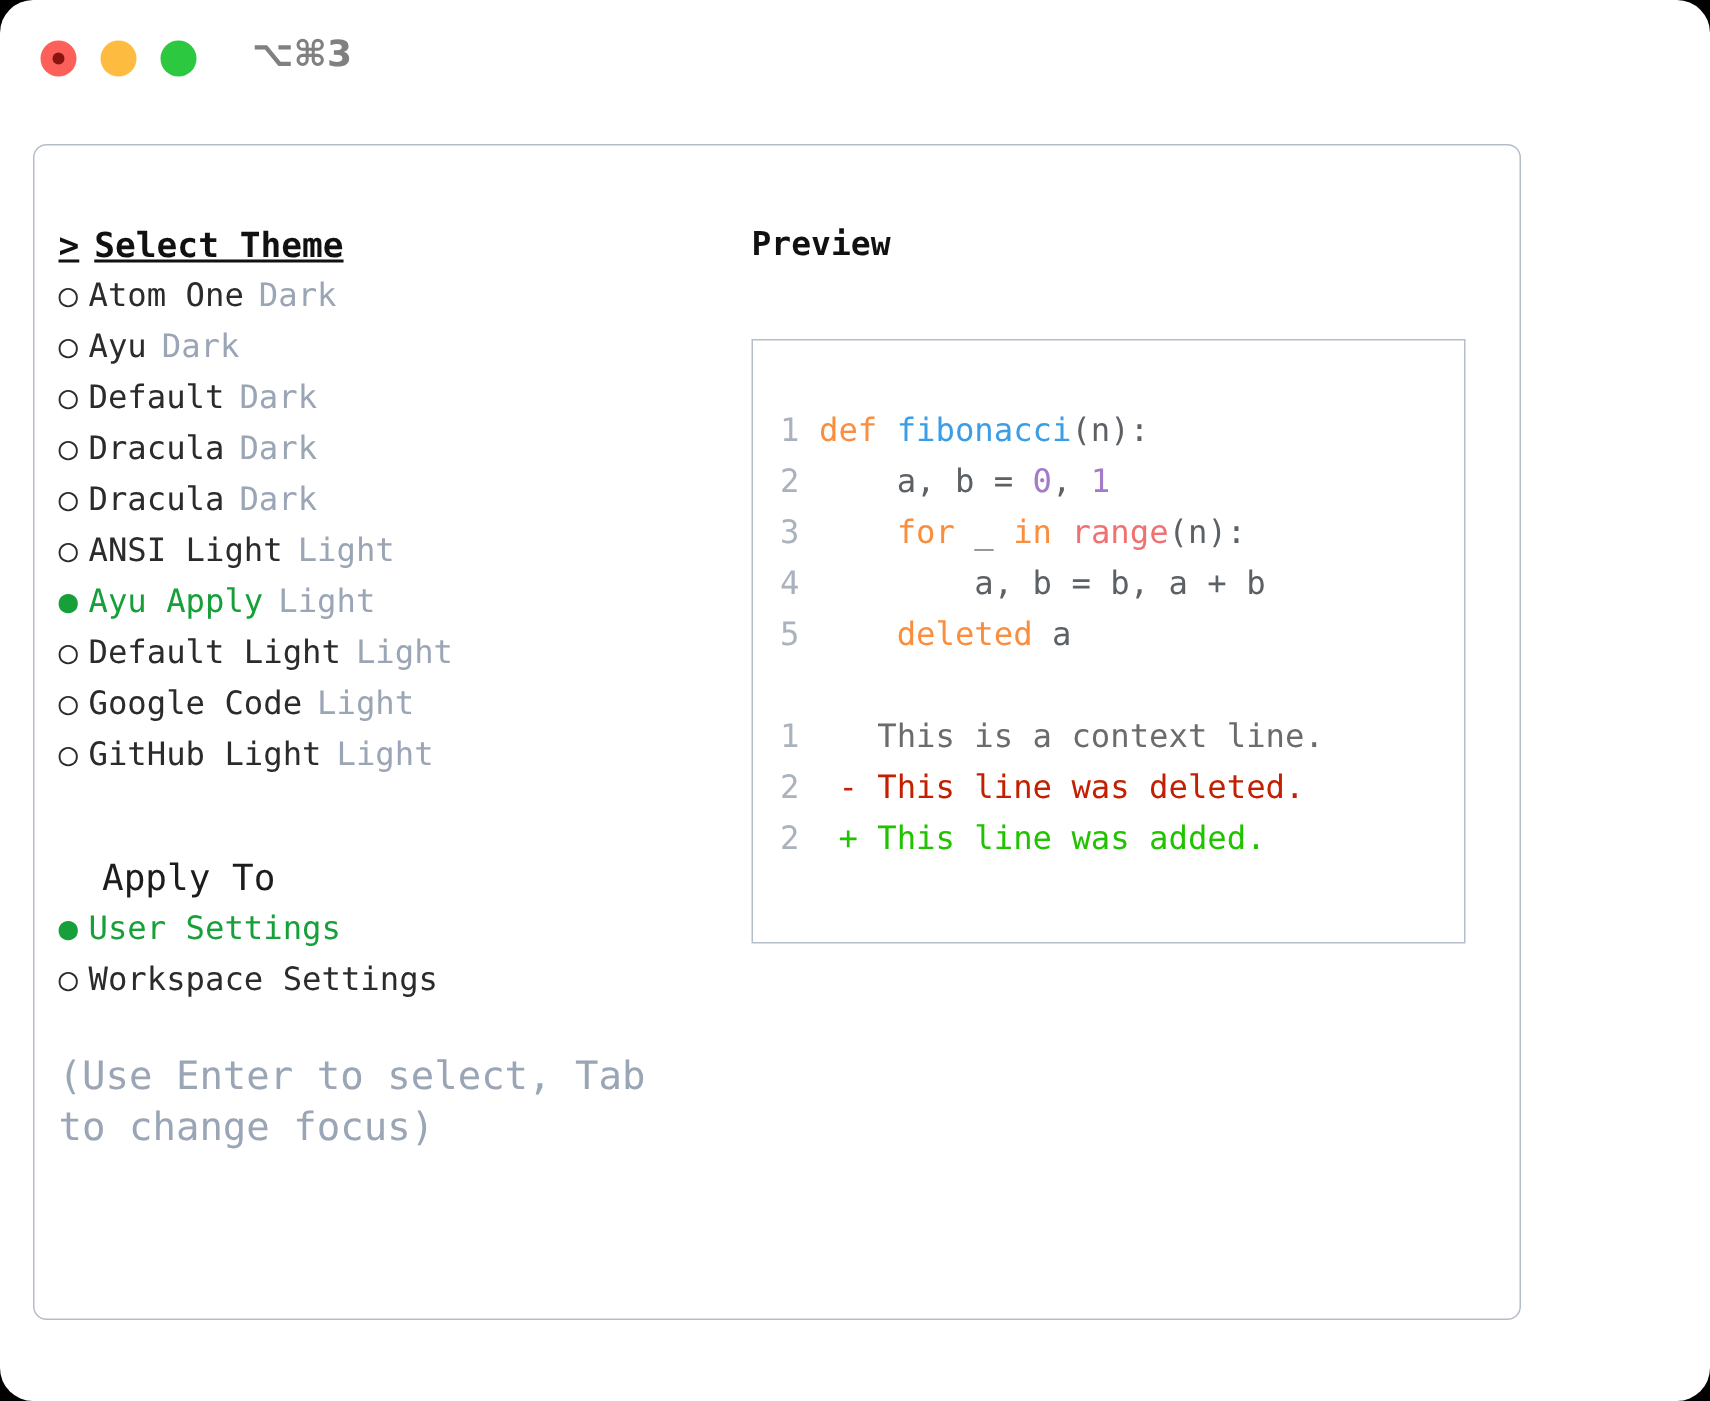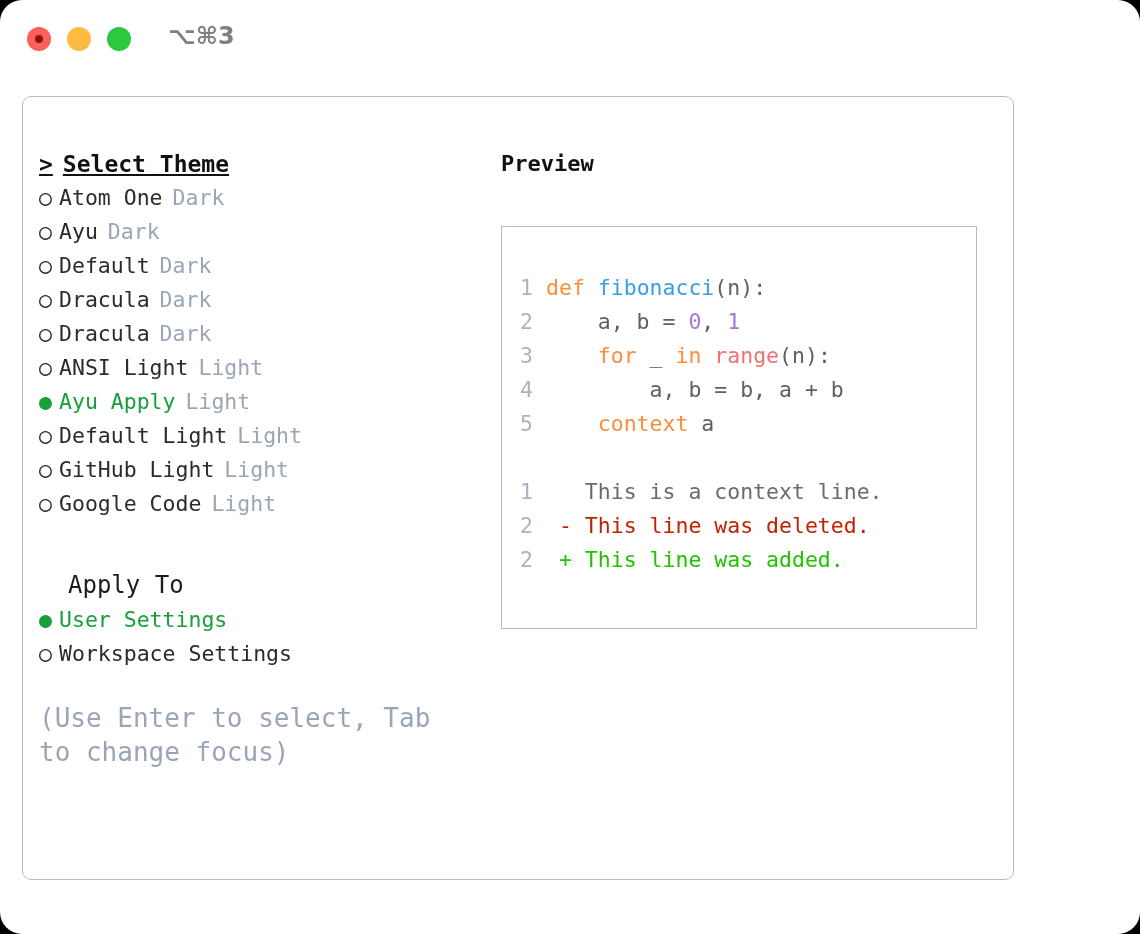--- a/index.html
+++ b/index.html
@@ -190,22 +190,22 @@
 
       <div id="theme-list">
           <div class="row"><span class="bullet bullet-off">○</span><span class="theme-name">Atom One</span><span class="variant">Dark</span></div>
           <div class="row"><span class="bullet bullet-off">○</span><span class="theme-name">Ayu</span><span class="variant">Dark</span></div>
           <div class="row"><span class="bullet bullet-off">○</span><span class="theme-name">Default</span><span class="variant">Dark</span></div>
           <div class="row"><span class="bullet bullet-off">○</span><span class="theme-name">Dracula</span><span class="variant">Dark</span></div>
           <div class="row"><span class="bullet bullet-off">○</span><span class="theme-name">Dracula</span><span class="variant">Dark</span></div>
           <div class="row"><span class="bullet bullet-off">○</span><span class="theme-name">ANSI Light</span><span class="variant">Light</span></div>
           <div class="row"><span class="bullet bullet-on">●</span><span class="theme-name sel">Ayu Apply</span><span class="variant">Light</span></div>
           <div class="row"><span class="bullet bullet-off">○</span><span class="theme-name">Default Light</span><span class="variant">Light</span></div>
+          <div class="row"><span class="bullet bullet-off">○</span><span class="theme-name">Google Code</span><span class="variant">Light</span></div>
           <div class="row"><span class="bullet bullet-off">○</span><span class="theme-name">GitHub Light</span><span class="variant">Light</span></div>
-          <div class="row"><span class="bullet bullet-off">○</span><span class="theme-name">Google Code</span><span class="variant">Light</span></div>
         </div>
 
       <div class="spacer-lg"></div>
 
       <div class="group-hdr">Apply To</div>
 
       <div id="apply-list">
           <div class="row"><span class="bullet bullet-on">●</span><span class="theme-name sel">User Settings</span></div>
           <div class="row"><span class="bullet bullet-off">○</span><span class="theme-name">Workspace Settings</span></div>
         </div>
@@ -217,21 +217,21 @@
 
     <div id="right-col">
       <div id="preview-title">Preview</div>
 
       <div id="preview-box">
         <div id="code-block">
             <div class="code-line"><span class="ln">1</span><span class="kw">def</span><span class="pl"> </span><span class="fn">fibonacci</span><span class="pl">(n):</span></div>
             <div class="code-line"><span class="ln">2</span><span class="pl">    a, b = </span><span class="num">0</span><span class="pl">, </span><span class="num">1</span></div>
             <div class="code-line"><span class="ln">3</span><span class="pl">    </span><span class="kw">for</span><span class="pl"> _ </span><span class="kw">in</span><span class="pl"> </span><span class="bi">range</span><span class="pl">(n):</span></div>
             <div class="code-line"><span class="ln">4</span><span class="pl">        a, b = b, a + b</span></div>
-            <div class="code-line"><span class="ln">5</span><span class="pl">    </span><span class="kw">context</span><span class="pl"> a</span></div>
+            <div class="code-line"><span class="ln">5</span><span class="pl">    </span><span class="kw">deleted</span><span class="pl"> a</span></div>
           </div>
         <div class="diff-gap"></div>
         <div id="diff-block">
             <div class="code-line"><span class="ln">1</span><span class="d-ctx">   This is a context line.</span></div>
             <div class="code-line"><span class="ln">2</span><span class="d-del"> - This line was deleted.</span></div>
             <div class="code-line"><span class="ln">2</span><span class="d-add"> + This line was added.</span></div>
           </div>
       </div>
     </div>
 

